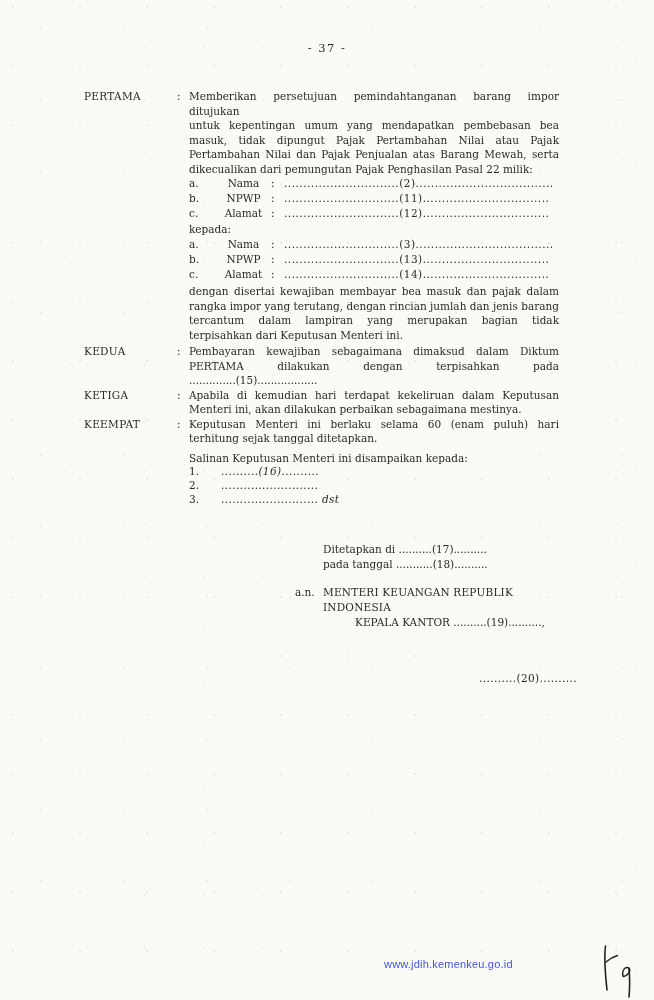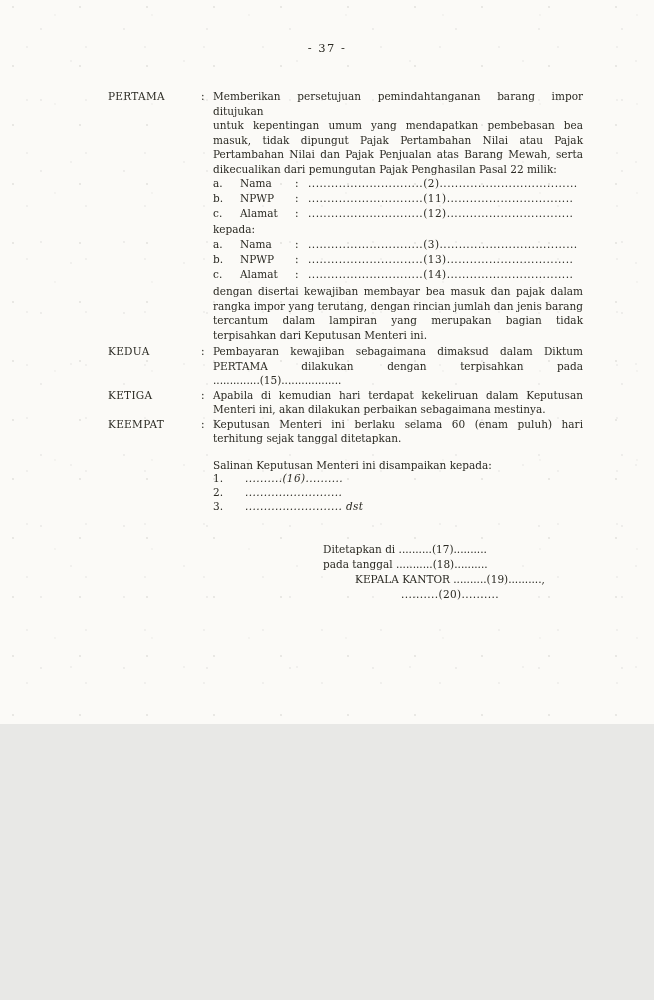--- a/index.html
+++ b/index.html
@@ -1,55 +1,55 @@
 <!DOCTYPE html>
 <html><head>
 <meta charset="utf-8">
 <style>
   html,body{margin:0;padding:0;background:#e8e8e6;}
   .page{
-    position:relative;width:654px;height:724px;margin:0 auto;
+    position:relative;width:654px;height:1000px;margin:0 auto;
     background-color:#fbfaf7;
     background-image:
       radial-gradient(circle at 13px 7px, rgba(110,110,104,.16) .6px, transparent 1.2px),
       radial-gradient(circle at 41px 29px, rgba(110,110,104,.11) .6px, transparent 1.2px),
       radial-gradient(circle at 27px 47px, rgba(110,110,104,.13) .5px, transparent 1px),
       radial-gradient(circle at 55px 15px, rgba(110,110,104,.09) .5px, transparent 1px),
       radial-gradient(circle at 71px 61px, rgba(110,110,104,.12) .5px, transparent 1px);
     background-size:67px 59px,83px 71px,59px 53px,97px 89px,113px 101px;
     font-family:"DejaVu Serif", serif;
     color:#2b2a23;
     overflow:hidden;
   }
   .pagenum{position:absolute;top:41px;left:0;right:0;text-align:center;font-size:11.5px;letter-spacing:1.5px;}
-  .content{position:absolute;top:89px;left:108px;width:475px;font-size:10.5px;line-height:14.5px;}
+  .content{position:absolute;top:89px;left:84px;width:475px;font-size:10.5px;line-height:14.5px;}
   .drow{display:flex;align-items:flex-start;}
   .dlabel{width:93px;flex:none;letter-spacing:.3px;}
   .dcolon{width:12px;flex:none;}
   .dbody{width:370px;flex:none;}
   .jl{text-align:justify;text-align-last:justify;}
   .ll{text-align:left;}
   .frow{display:flex;line-height:15.2px;}
   .fitem{width:27px;flex:none;}
-  .fname{width:55px;flex:none;}
+  .fname{width:55px;flex:none;text-align:center;}
   .fcolon{width:13px;flex:none;}
   .fval{flex:1 1 auto;min-width:0;white-space:nowrap;overflow:hidden;letter-spacing:.5px;}
   .kepada{line-height:15.2px;}
   .m2{margin-top:2px;}
-  .copies{margin-top:12px;padding-left:105px;}
+  .copies{margin-top:5px;padding-left:105px;}
   .citem{display:flex;line-height:13.8px;}
   .cnum{width:32px;flex:none;}
   .ctext{letter-spacing:.4px;white-space:nowrap;font-style:italic;}
   .sig{position:absolute;left:295px;top:542px;width:282px;font-size:10.5px;line-height:15px;}
   .sig .ind{padding-left:28px;white-space:nowrap;}
   .anrow{display:flex;margin-top:13px;}
   .an{width:28px;flex:none;}
   .auth{flex:1;letter-spacing:.2px;}
   .center-ind{padding-left:28px;text-align:center;white-space:nowrap;}
-  .signer{padding-left:28px;text-align:center;letter-spacing:.4px;white-space:nowrap;}
+  .signer{margin-top:41px;padding-left:28px;text-align:right;letter-spacing:.4px;white-space:nowrap;}
   .footer-url{
     position:absolute;left:384px;top:958px;
     font-family:"Liberation Sans", sans-serif;
     font-size:11px;color:#4655c9;letter-spacing:.2px;
   }
   .marks{position:absolute;left:592px;top:942px;}
 </style>
 </head>
 <body>
 
@@ -159,20 +159,24 @@
       <div class="citem">
         <div class="cnum">3.</div>
         <div class="ctext">.......................... dst</div>
       </div>
     </div>
   </div>
 
   <div class="sig">
     <div class="ind">Ditetapkan di ..........(17)..........</div>
     <div class="ind">pada tanggal ...........(18)..........</div>
+    <div class="anrow">
+      <div class="an">a.n.</div>
+      <div class="auth">MENTERI KEUANGAN REPUBLIK INDONESIA</div>
+    </div>
     <div class="center-ind">KEPALA KANTOR ..........(19)..........,</div>
     <div class="signer">..........(20)..........</div>
   </div>
 
   <div class="footer-url">www.jdih.kemenkeu.go.id</div>
 
   <svg class="marks" width="48" height="58" viewBox="0 0 48 58">
     <path d="M13.5 4 C12.5 12, 13 30, 15 48" fill="none" stroke="#23221f" stroke-width="1.6" stroke-linecap="round"></path>
     <path d="M14 20 C18 16.5, 22 14.5, 25.5 13.5" fill="none" stroke="#23221f" stroke-width="1.5" stroke-linecap="round"></path>
     <path d="M31 34 C29.5 28, 34 23.5, 37 26.5 C39 28.5, 36.5 33.5, 31.5 34.5" fill="none" stroke="#23221f" stroke-width="1.5" stroke-linecap="round"></path>

